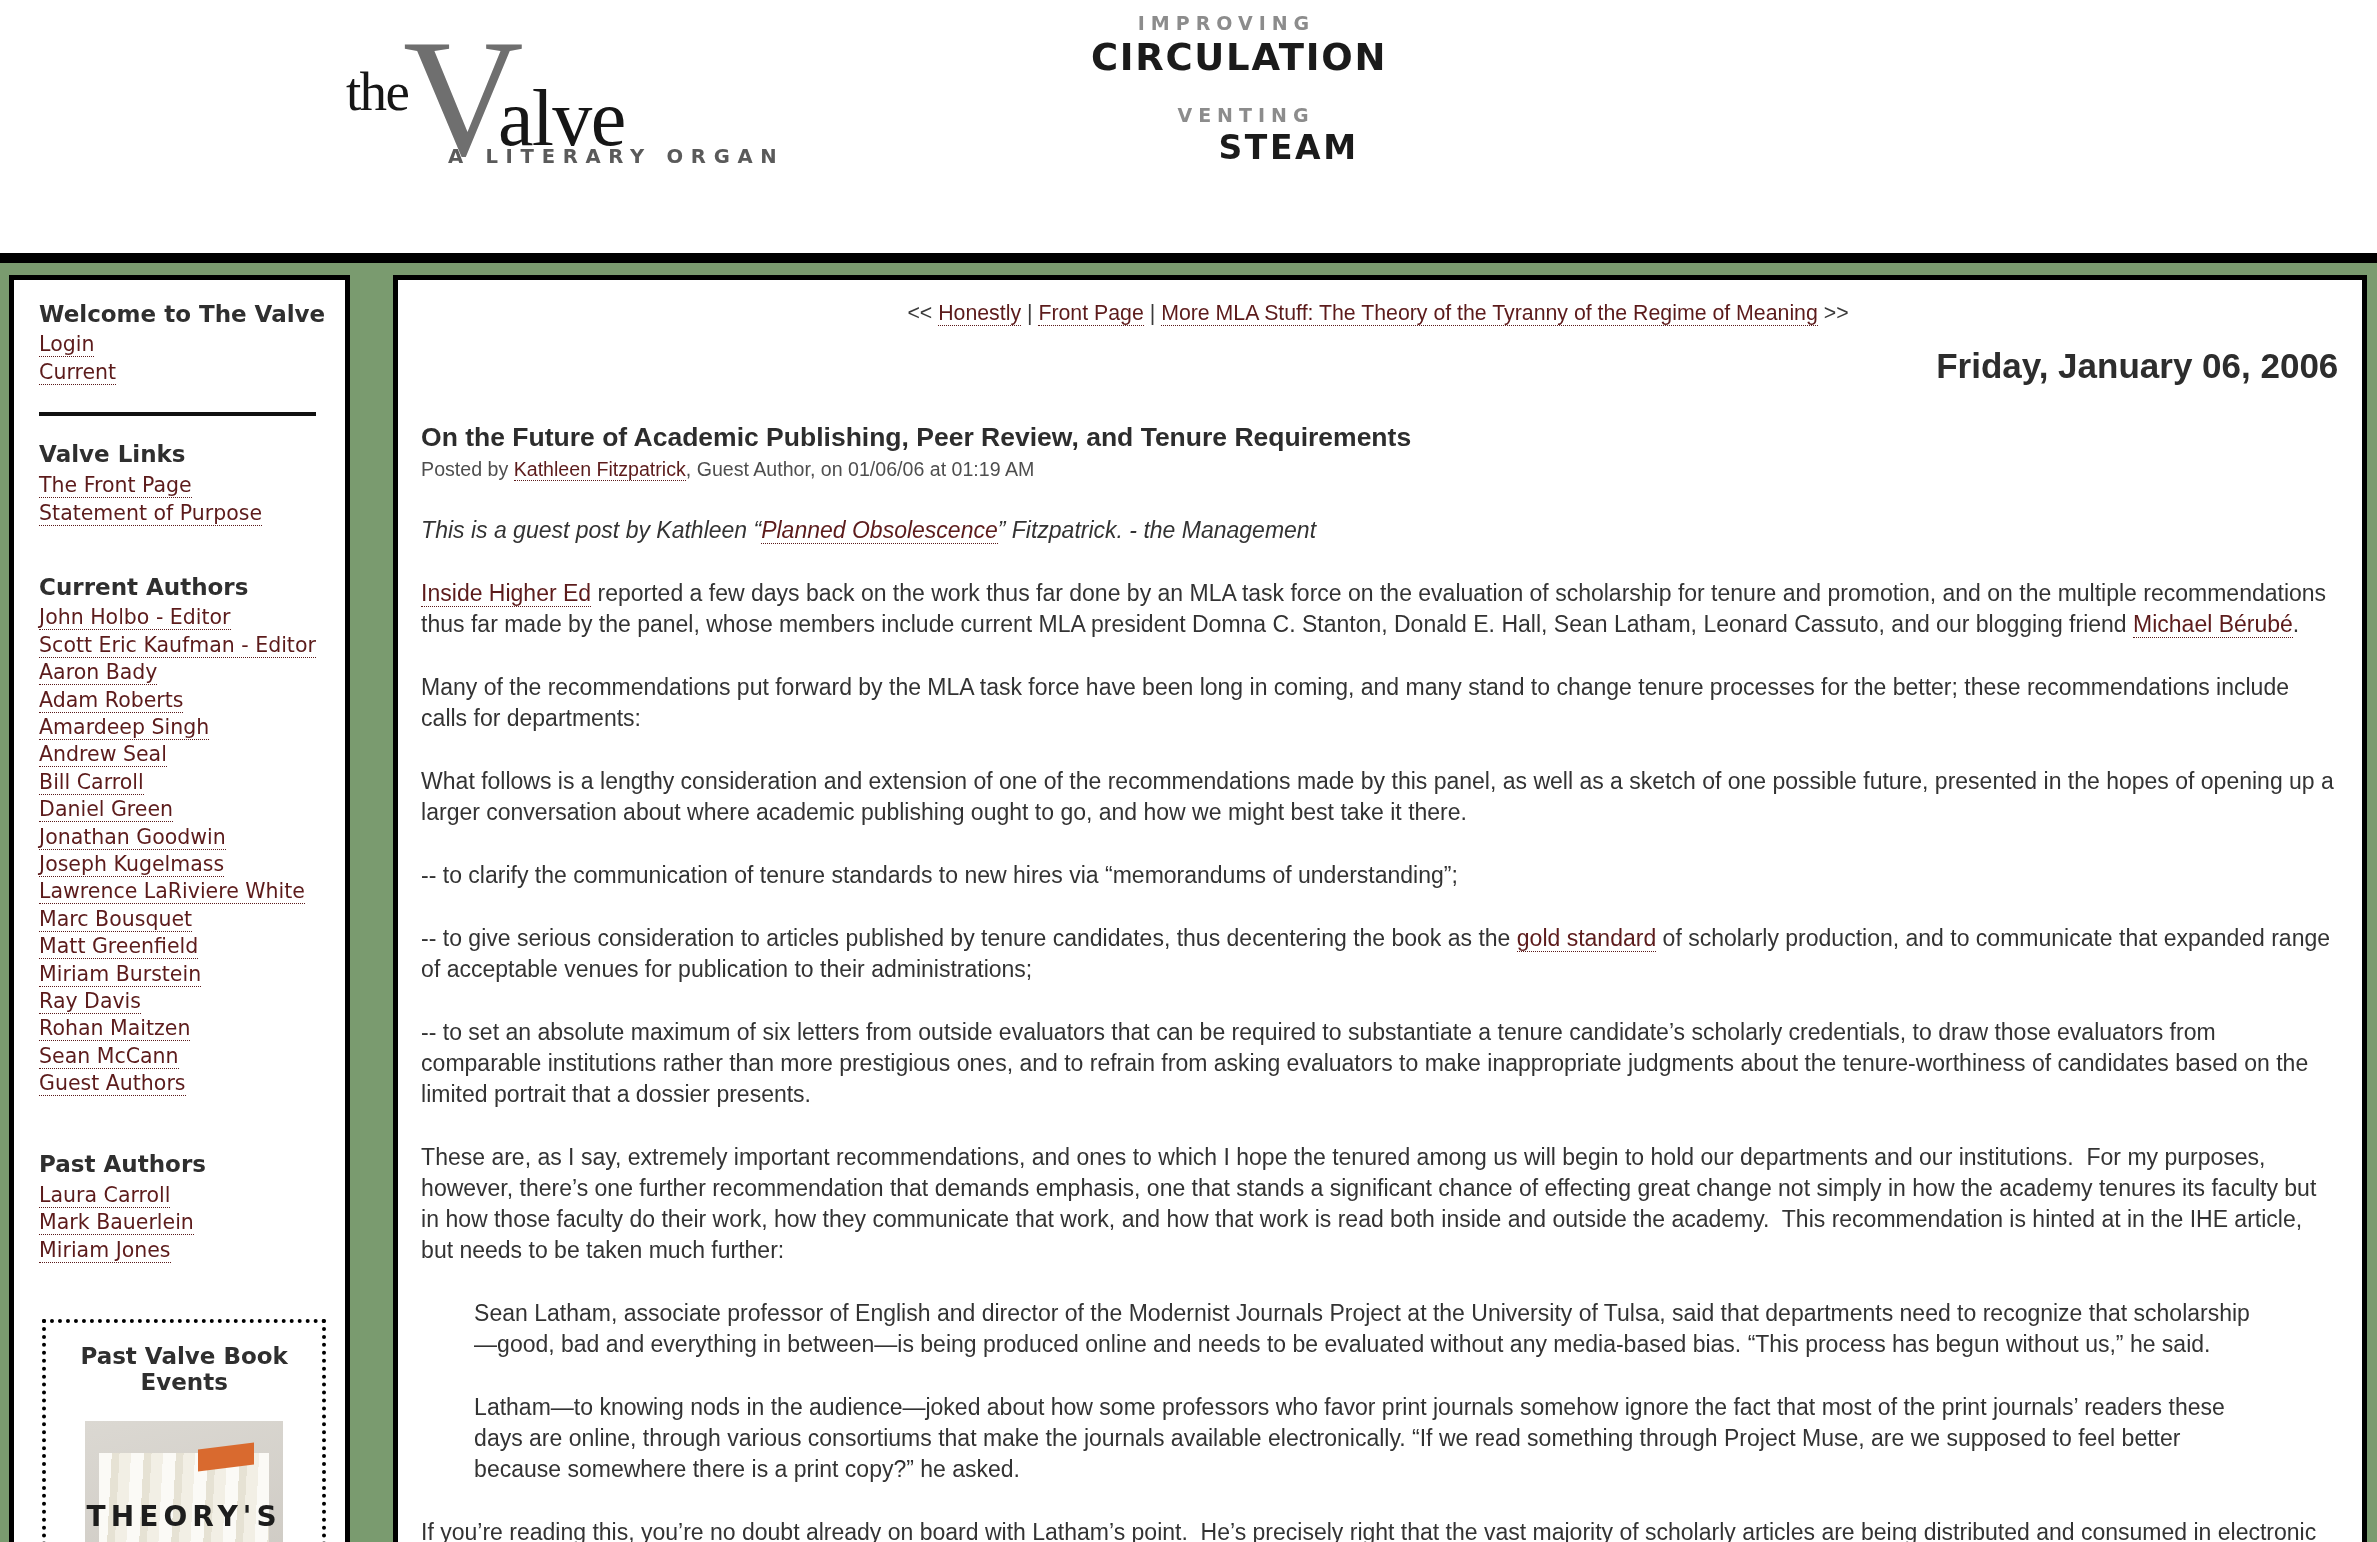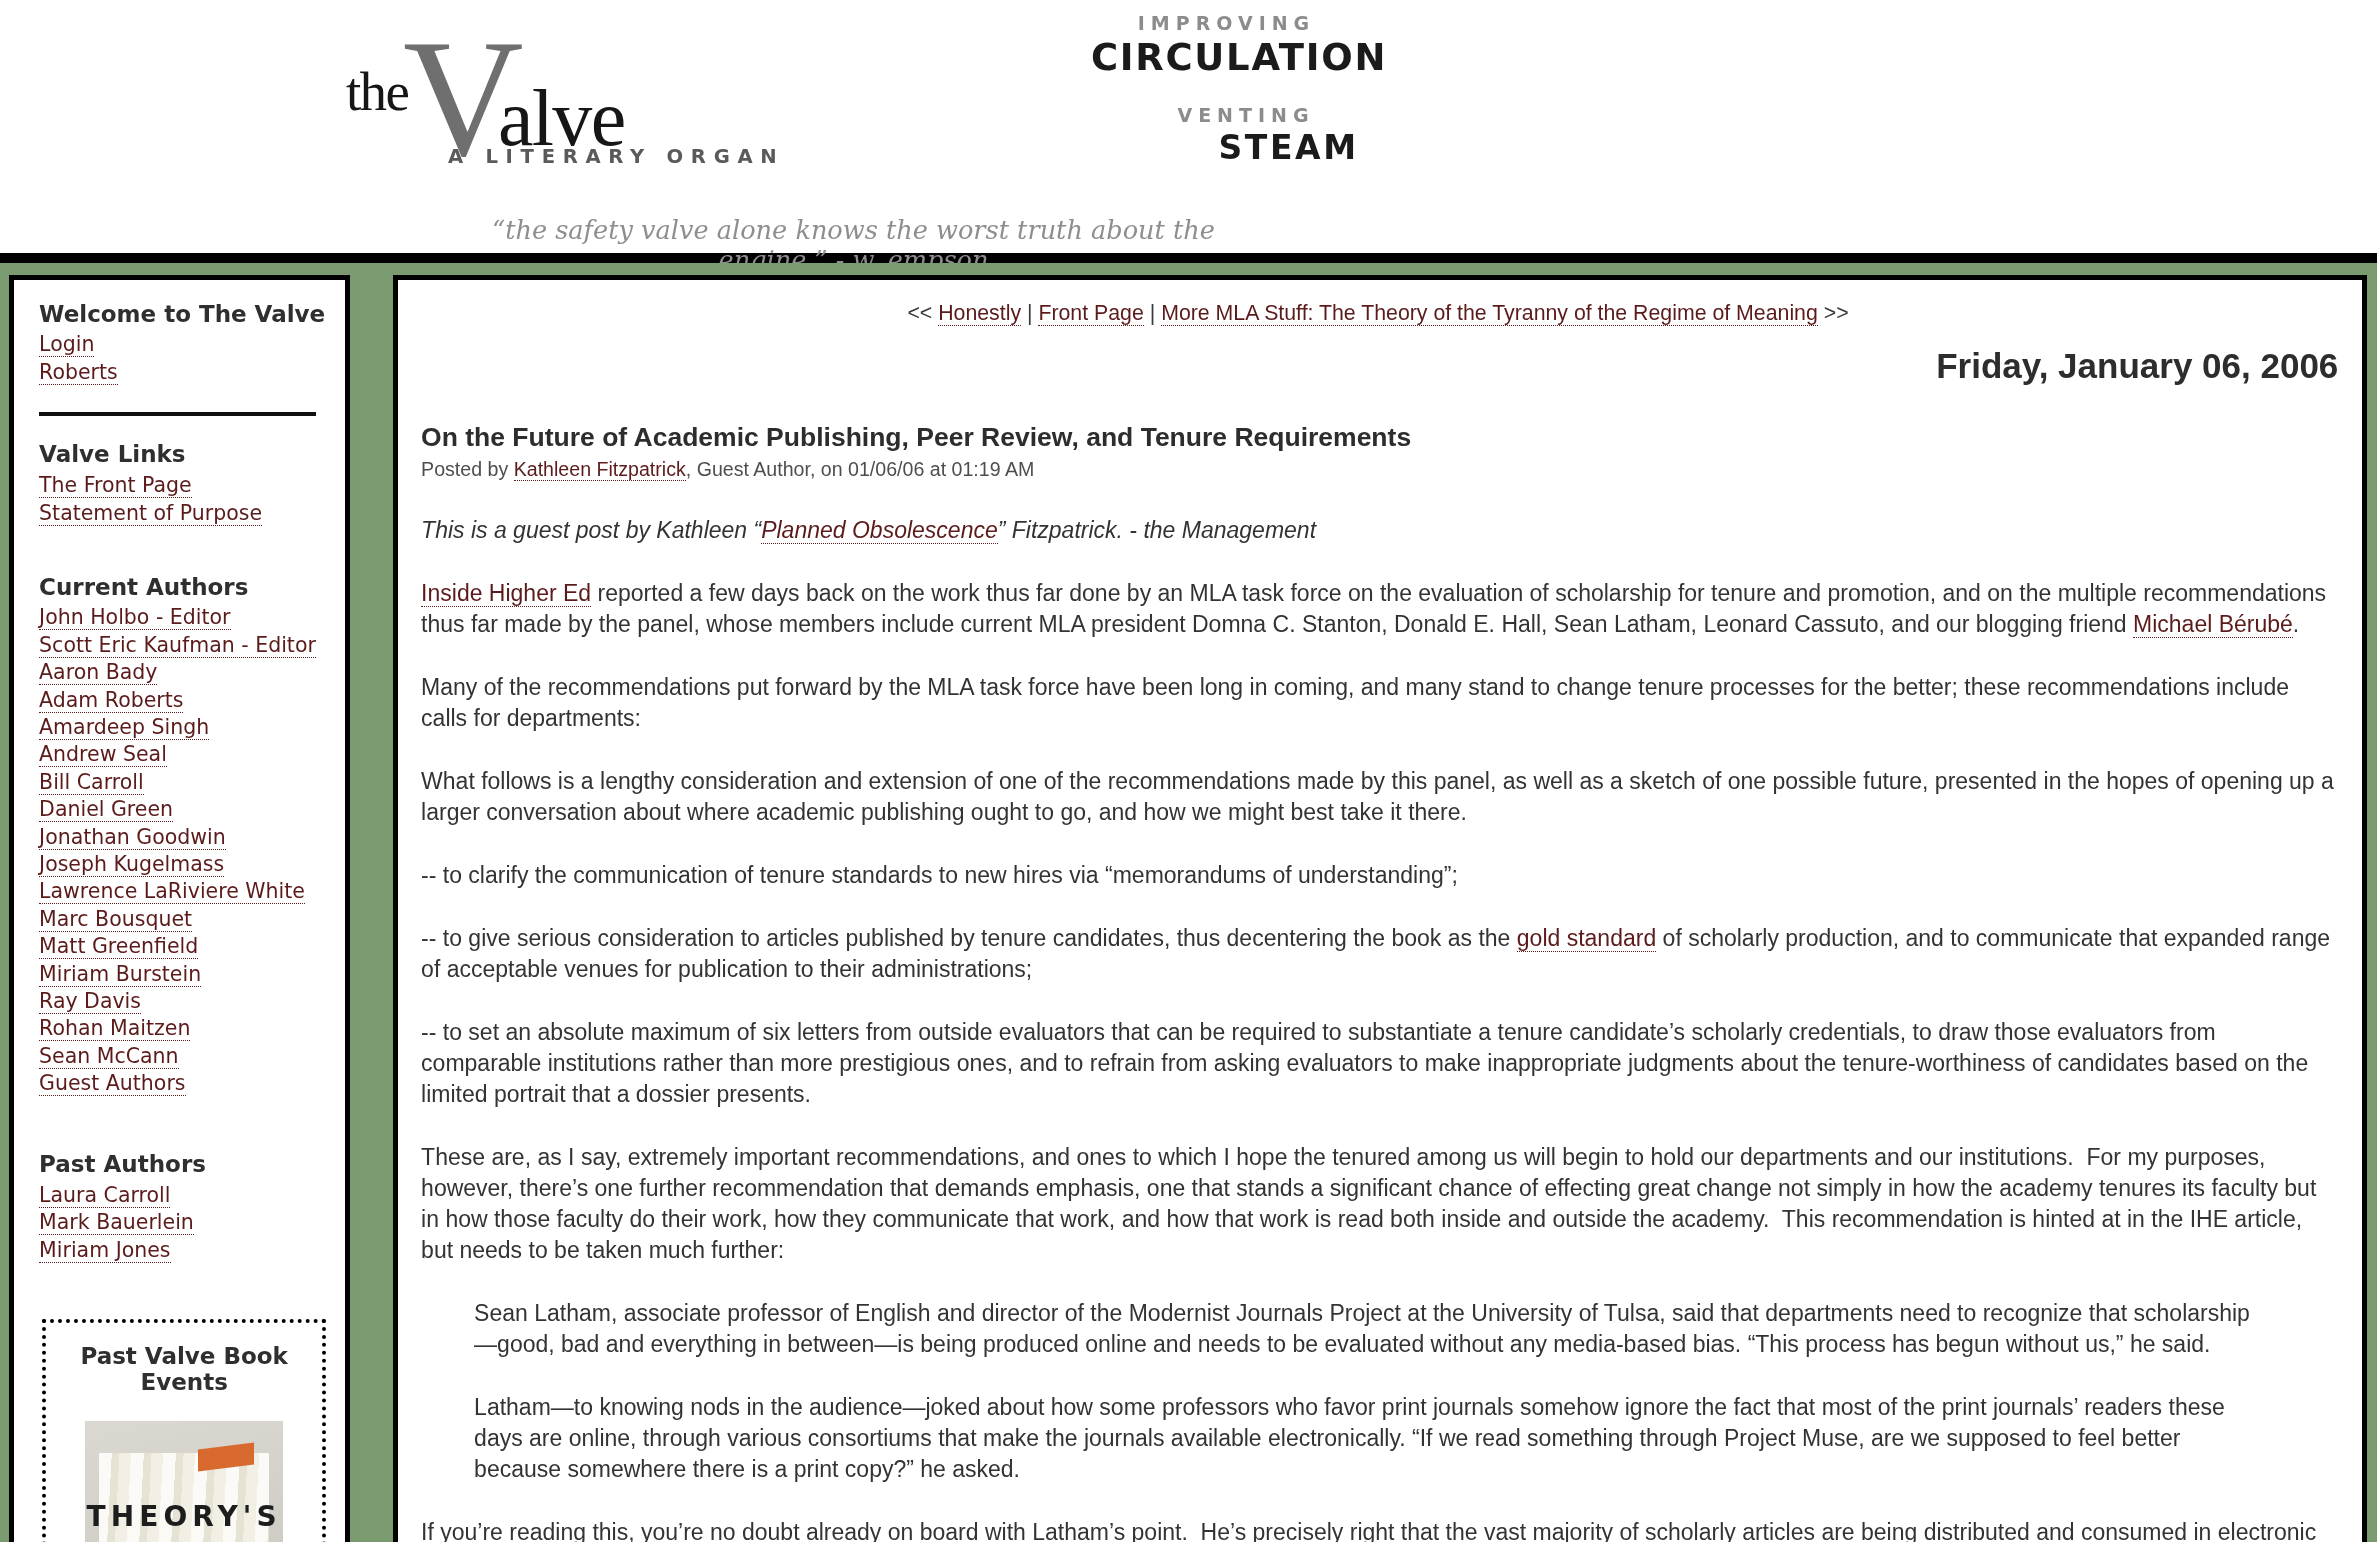--- a/index.html
+++ b/index.html
@@ -74,32 +74,31 @@
   <div class="logo">
     <span class="logo-the">the</span><span class="logo-v">V</span><span class="logo-alve">alve</span>
     <div class="logo-tagline">A LITERARY ORGAN</div>
   </div>
   <div class="motto">
     <div class="motto-improving">IMPROVING</div>
     <div class="motto-circulation">CIRCULATION</div>
     <div class="motto-venting">VENTING</div>
     <div class="motto-steam">STEAM</div>
   </div>
-  <div class="header-quote">“the safety valve alone knows the worst truth about the engine.” - w. empson</div>
 </div>
 <div class="black-bar"></div>
 
 <div class="page-bg">
 
   <div class="panel sidebar">
     <div class="side-section">
       <div class="side-heading">Welcome to The Valve</div>
       <div>
           <a href="#" class="side-link">Login</a>
-          <a href="#" class="side-link">Roberts</a>
+          <a href="#" class="side-link">Current</a>
         </div>
     </div>
     <hr class="side-rule">
     <div class="side-section">
       <div class="side-heading">Valve Links</div>
       <div>
           <a href="#" class="side-link">The Front Page</a>
           <a href="#" class="side-link">Statement of Purpose</a>
         </div>
     </div>

